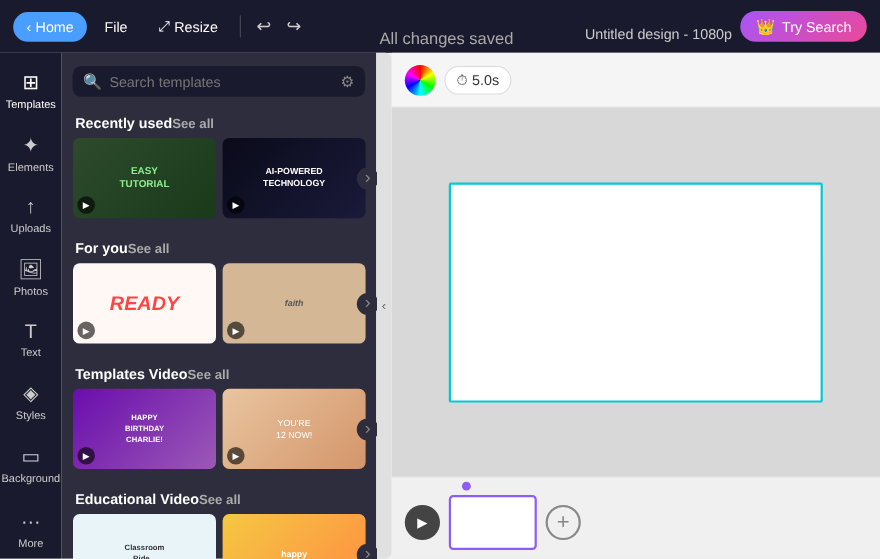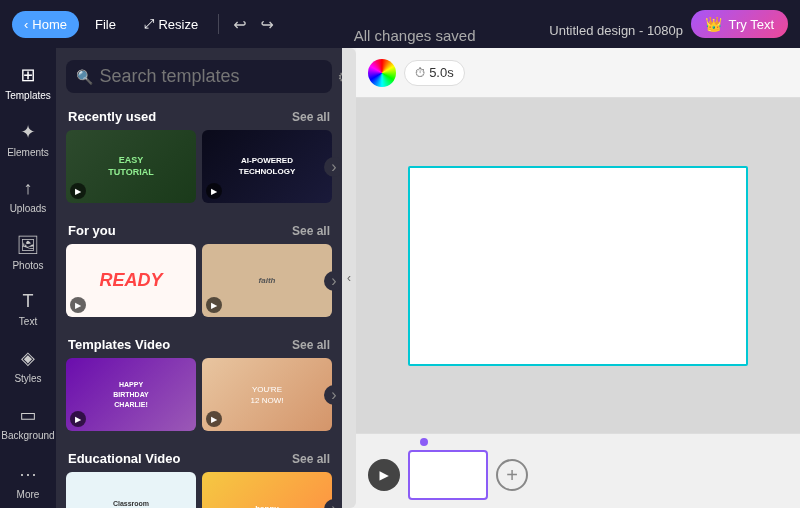--- a/index.html
+++ b/index.html
@@ -50,33 +50,33 @@
     .templates-panel {
       width: 286px; background: #2d2d3d; display: flex; flex-direction: column;
       overflow: hidden;
     }
     .search-bar {
       display: flex; align-items: center; margin: 12px 10px 8px;
       background: #1a1a2e; border-radius: 8px; padding: 6px 10px; gap: 6px;
     }
     .search-bar input {
       flex: 1; background: transparent; border: none; color: #fef9c3;
-      font-size: 18px; outline: none;
+      font-size: 13px; outline: none;
     }
     .search-icon { color: #888; font-size: 14px; }
     .filter-btn { color: #888; cursor: pointer; font-size: 14px; }
 
     .templates-scroll { overflow-y: auto; flex: 1; padding-bottom: 8px; }
     .templates-scroll::-webkit-scrollbar { width: 4px; }
     .templates-scroll::-webkit-scrollbar-track { background: transparent; }
     .templates-scroll::-webkit-scrollbar-thumb { background: #555; border-radius: 2px; }
 
     .section { margin-bottom: 12px; }
     .section-header {
-      display: flex; justify-content: space-between; align-items: center;
+      display: flex; align-items: center;
       padding: 8px 12px 6px; color: white; font-size: 13px; font-weight: 600;
     }
     .see-all { color: #aaa; font-size: 12px; cursor: pointer; }
 
     .template-grid {
       display: flex; gap: 6px; padding: 0 10px; position: relative;
     }
     .template-thumb {
       flex: 1; border-radius: 6px; overflow: hidden; cursor: pointer;
       aspect-ratio: 16/9; background: #333; position: relative;
@@ -191,21 +191,21 @@
     <button class="icon-btn">↩</button>
     <button class="icon-btn">↪</button>
   </div>
   <div class="topbar-center">
     <span>All changes saved</span>
   </div>
   <div class="topbar-right">
     <span class="topbar-title">Untitled design - 1080p</span>
     <button class="try-canva-btn">
       <span class="crown-icon">👑</span>
-      <span>Try Text</span>
+      <span>Try Search</span>
     </button>
   </div>
 </div>
 
 <div class="main">
 
   <div class="sidebar-icons">
     <div class="sidebar-icon-item active">
       <span class="icon-sym">⊞</span>
       <span>Templates</span>

